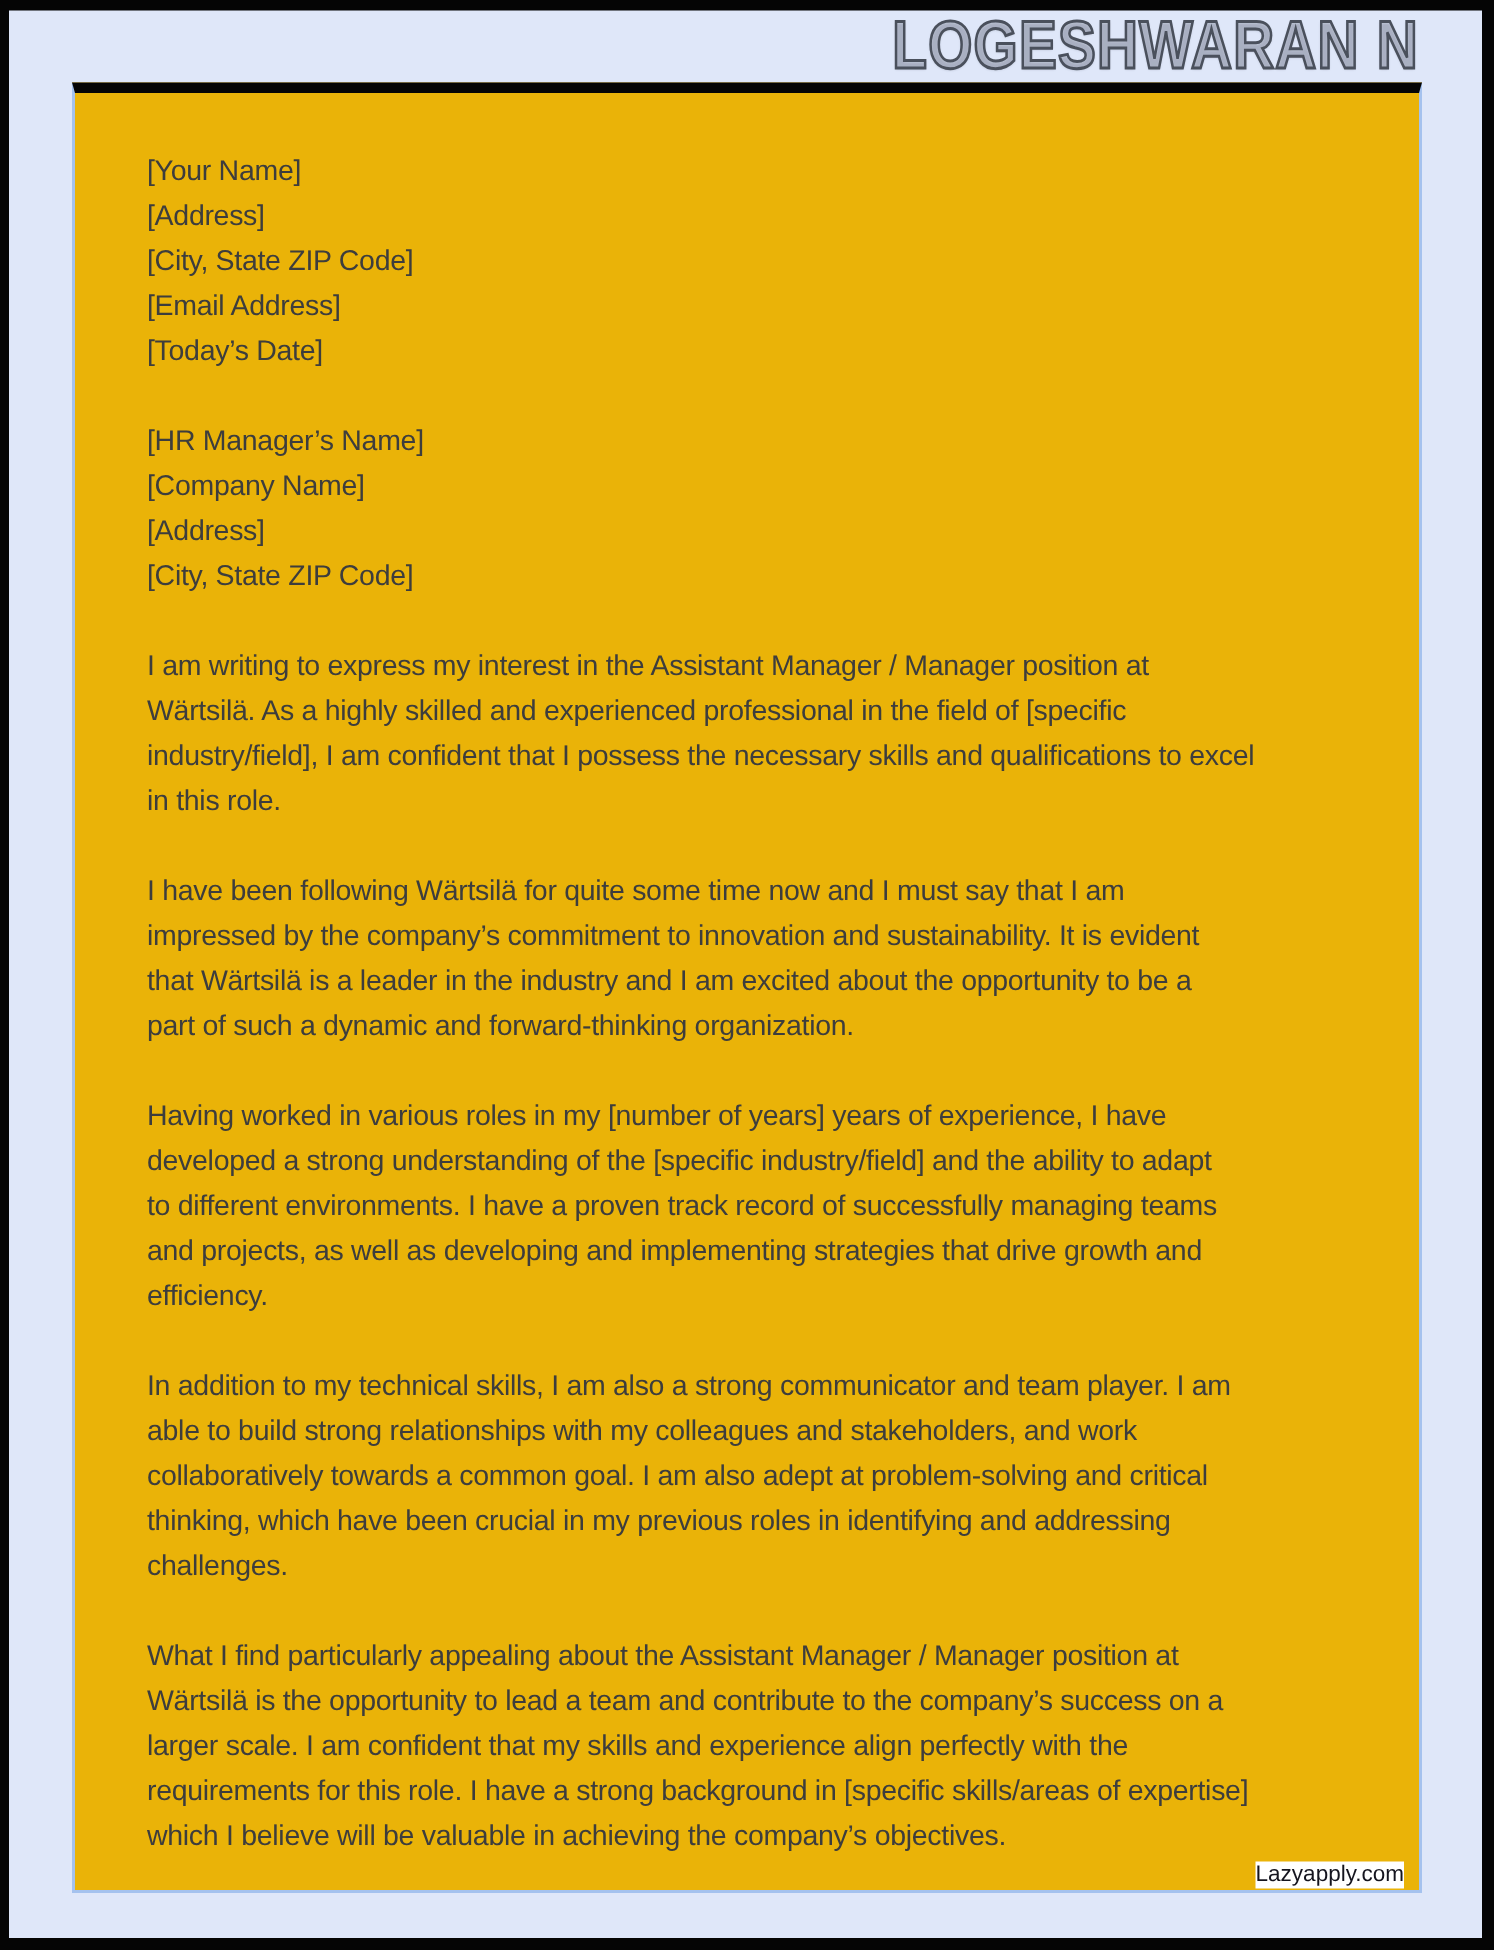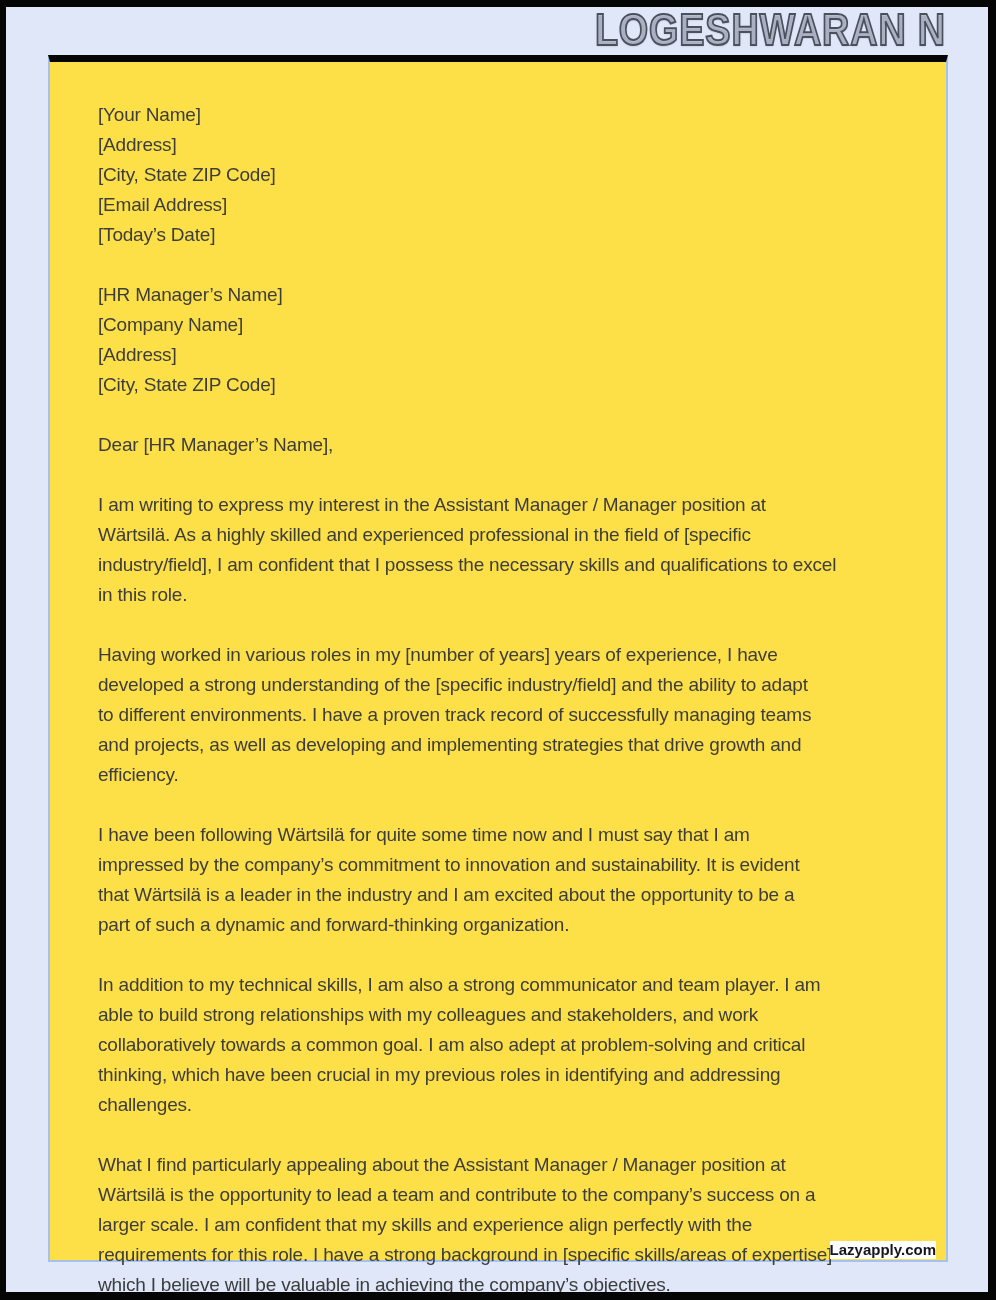--- a/index.html
+++ b/index.html
@@ -44,21 +44,21 @@
     z-index: 3;
   }
   
   .sheet {
     position: absolute;
     left: 48px;
     top: 55px;
     width: 900px;
     height: 1207px;
     box-sizing: border-box;
-    background: #fde047;
+    background: #eab308;
     border-top: 7px solid #050505;
     border-left: 2px solid #a5c2ee;
     border-right: 2px solid #a5c2ee;
     border-bottom: 2px solid #a5c2ee;
     z-index: 1;
     
   }
   .content {
     padding: 38px 48px 0 48px;
     font-size: 19px;
@@ -72,53 +72,51 @@
   }
   .watermark {
     position: absolute;
     right: 10px;
     bottom: 1px;
     font-size: 15px;
     line-height: 18px;
     color: #15151f;
     background: #ffffff;
     z-index: 2;
-    font-weight: bold;
   }
 </style>
 </head>
 <body>
 
 <div class="header-name">LOGESHWARAN N</div>
 
 <div class="sheet">
   <div class="content">
     <p>[Your Name]
 [Address]
 [City, State ZIP Code]
 [Email Address]
 [Today’s Date]</p>
     <p>[HR Manager’s Name]
 [Company Name]
 [Address]
 [City, State ZIP Code]</p>
-    <p>Dear [HR Manager’s Name],</p>
     <p>I am writing to express my interest in the Assistant Manager / Manager position at
 Wärtsilä. As a highly skilled and experienced professional in the field of [specific
 industry/field], I am confident that I possess the necessary skills and qualifications to excel
 in this role.</p>
+    <p>I have been following Wärtsilä for quite some time now and I must say that I am
+impressed by the company’s commitment to innovation and sustainability. It is evident
+that Wärtsilä is a leader in the industry and I am excited about the opportunity to be a
+part of such a dynamic and forward-thinking organization.</p>
     <p>Having worked in various roles in my [number of years] years of experience, I have
 developed a strong understanding of the [specific industry/field] and the ability to adapt
 to different environments. I have a proven track record of successfully managing teams
 and projects, as well as developing and implementing strategies that drive growth and
 efficiency.</p>
-    <p>I have been following Wärtsilä for quite some time now and I must say that I am
-impressed by the company’s commitment to innovation and sustainability. It is evident
-that Wärtsilä is a leader in the industry and I am excited about the opportunity to be a
-part of such a dynamic and forward-thinking organization.</p>
     <p>In addition to my technical skills, I am also a strong communicator and team player. I am
 able to build strong relationships with my colleagues and stakeholders, and work
 collaboratively towards a common goal. I am also adept at problem-solving and critical
 thinking, which have been crucial in my previous roles in identifying and addressing
 challenges.</p>
     <p>What I find particularly appealing about the Assistant Manager / Manager position at
 Wärtsilä is the opportunity to lead a team and contribute to the company’s success on a
 larger scale. I am confident that my skills and experience align perfectly with the
 requirements for this role. I have a strong background in [specific skills/areas of expertise]
 which I believe will be valuable in achieving the company’s objectives.</p>

